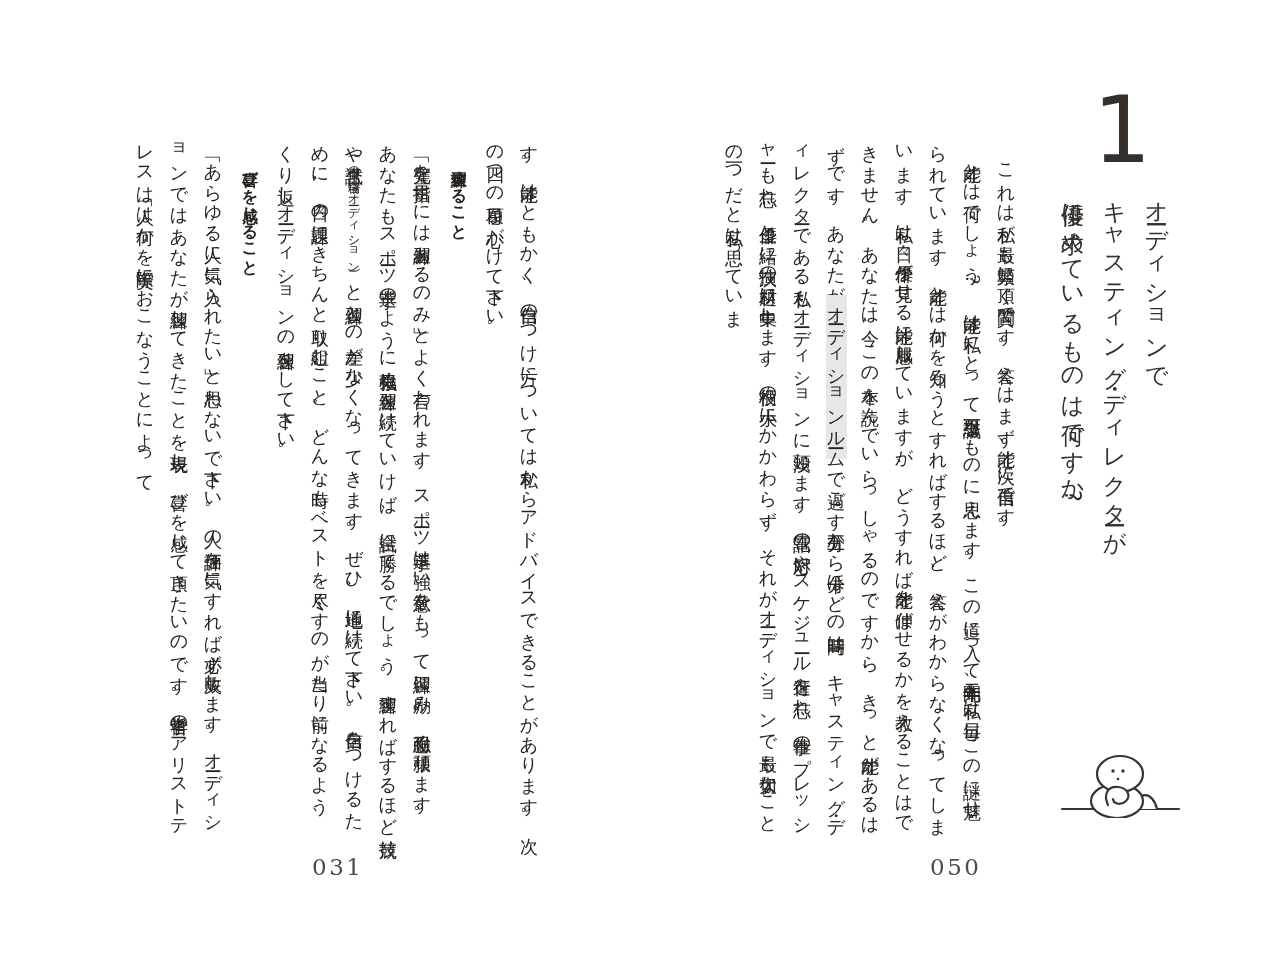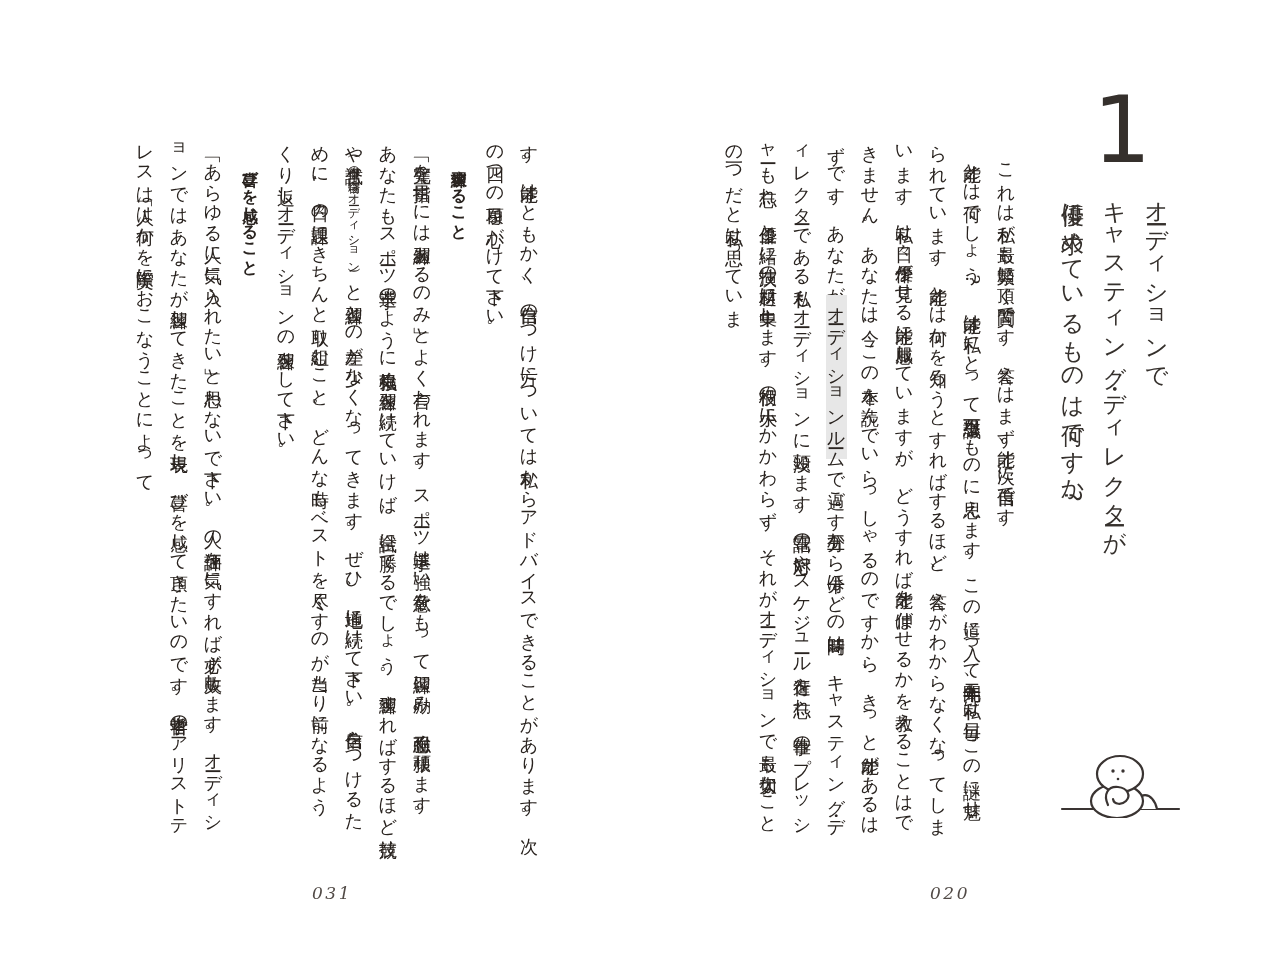--- a/index.html
+++ b/index.html
@@ -31,23 +31,23 @@
     font-family:"DejaVu Sans", sans-serif;font-size:92px;line-height:92px;
     color:#35302c;font-weight:normal;
   }
   .chaptitle{
     position:absolute;top:186px;right:102px;height:430px;
     font-family:"DejaVu Sans", sans-serif;
     font-size:23px;line-height:42px;letter-spacing:1px;color:#35302c;
   }
   .chaptitle .tline{margin:0;padding:0;}
   .pagenum{
-    position:absolute;top:883px;
-    font-family:"DejaVu Serif", serif;font-style:italic;
-    font-size:17px;letter-spacing:2.5px;color:#514a46;
+    position:absolute;top:854px;
+    font-family:"DejaVu Serif", serif;
+    font-size:23px;letter-spacing:2.5px;color:#514a46;
   }
   .pagenum-left{left:312px;}
   .pagenum-right{left:930px;}
   .doodle{position:absolute;left:1058px;top:740px;}
 </style>
 </head>
 <body>
 
 <div class="spread">
 
@@ -84,16 +84,16 @@
         <ellipse cx="62" cy="34" rx="23" ry="18" fill="#ffffff"></ellipse>
         <path d="M50 65 C 45 54, 50 46, 60 47 C 70 48, 73 56, 68 61 C 64 65, 56 65, 55 59" fill="#ffffff"></path>
       </g>
       <g fill="#3a3432" stroke="none">
         <circle cx="55" cy="31" r="1.7"></circle>
         <circle cx="65" cy="31" r="1.7"></circle>
         <circle cx="60" cy="39" r="1.3"></circle>
       </g>
     </svg>
 
-    <div class="pagenum pagenum-right">020</div>
+    <div class="pagenum pagenum-right">050</div>
   </section>
 
 </div>
 
 </body></html>

